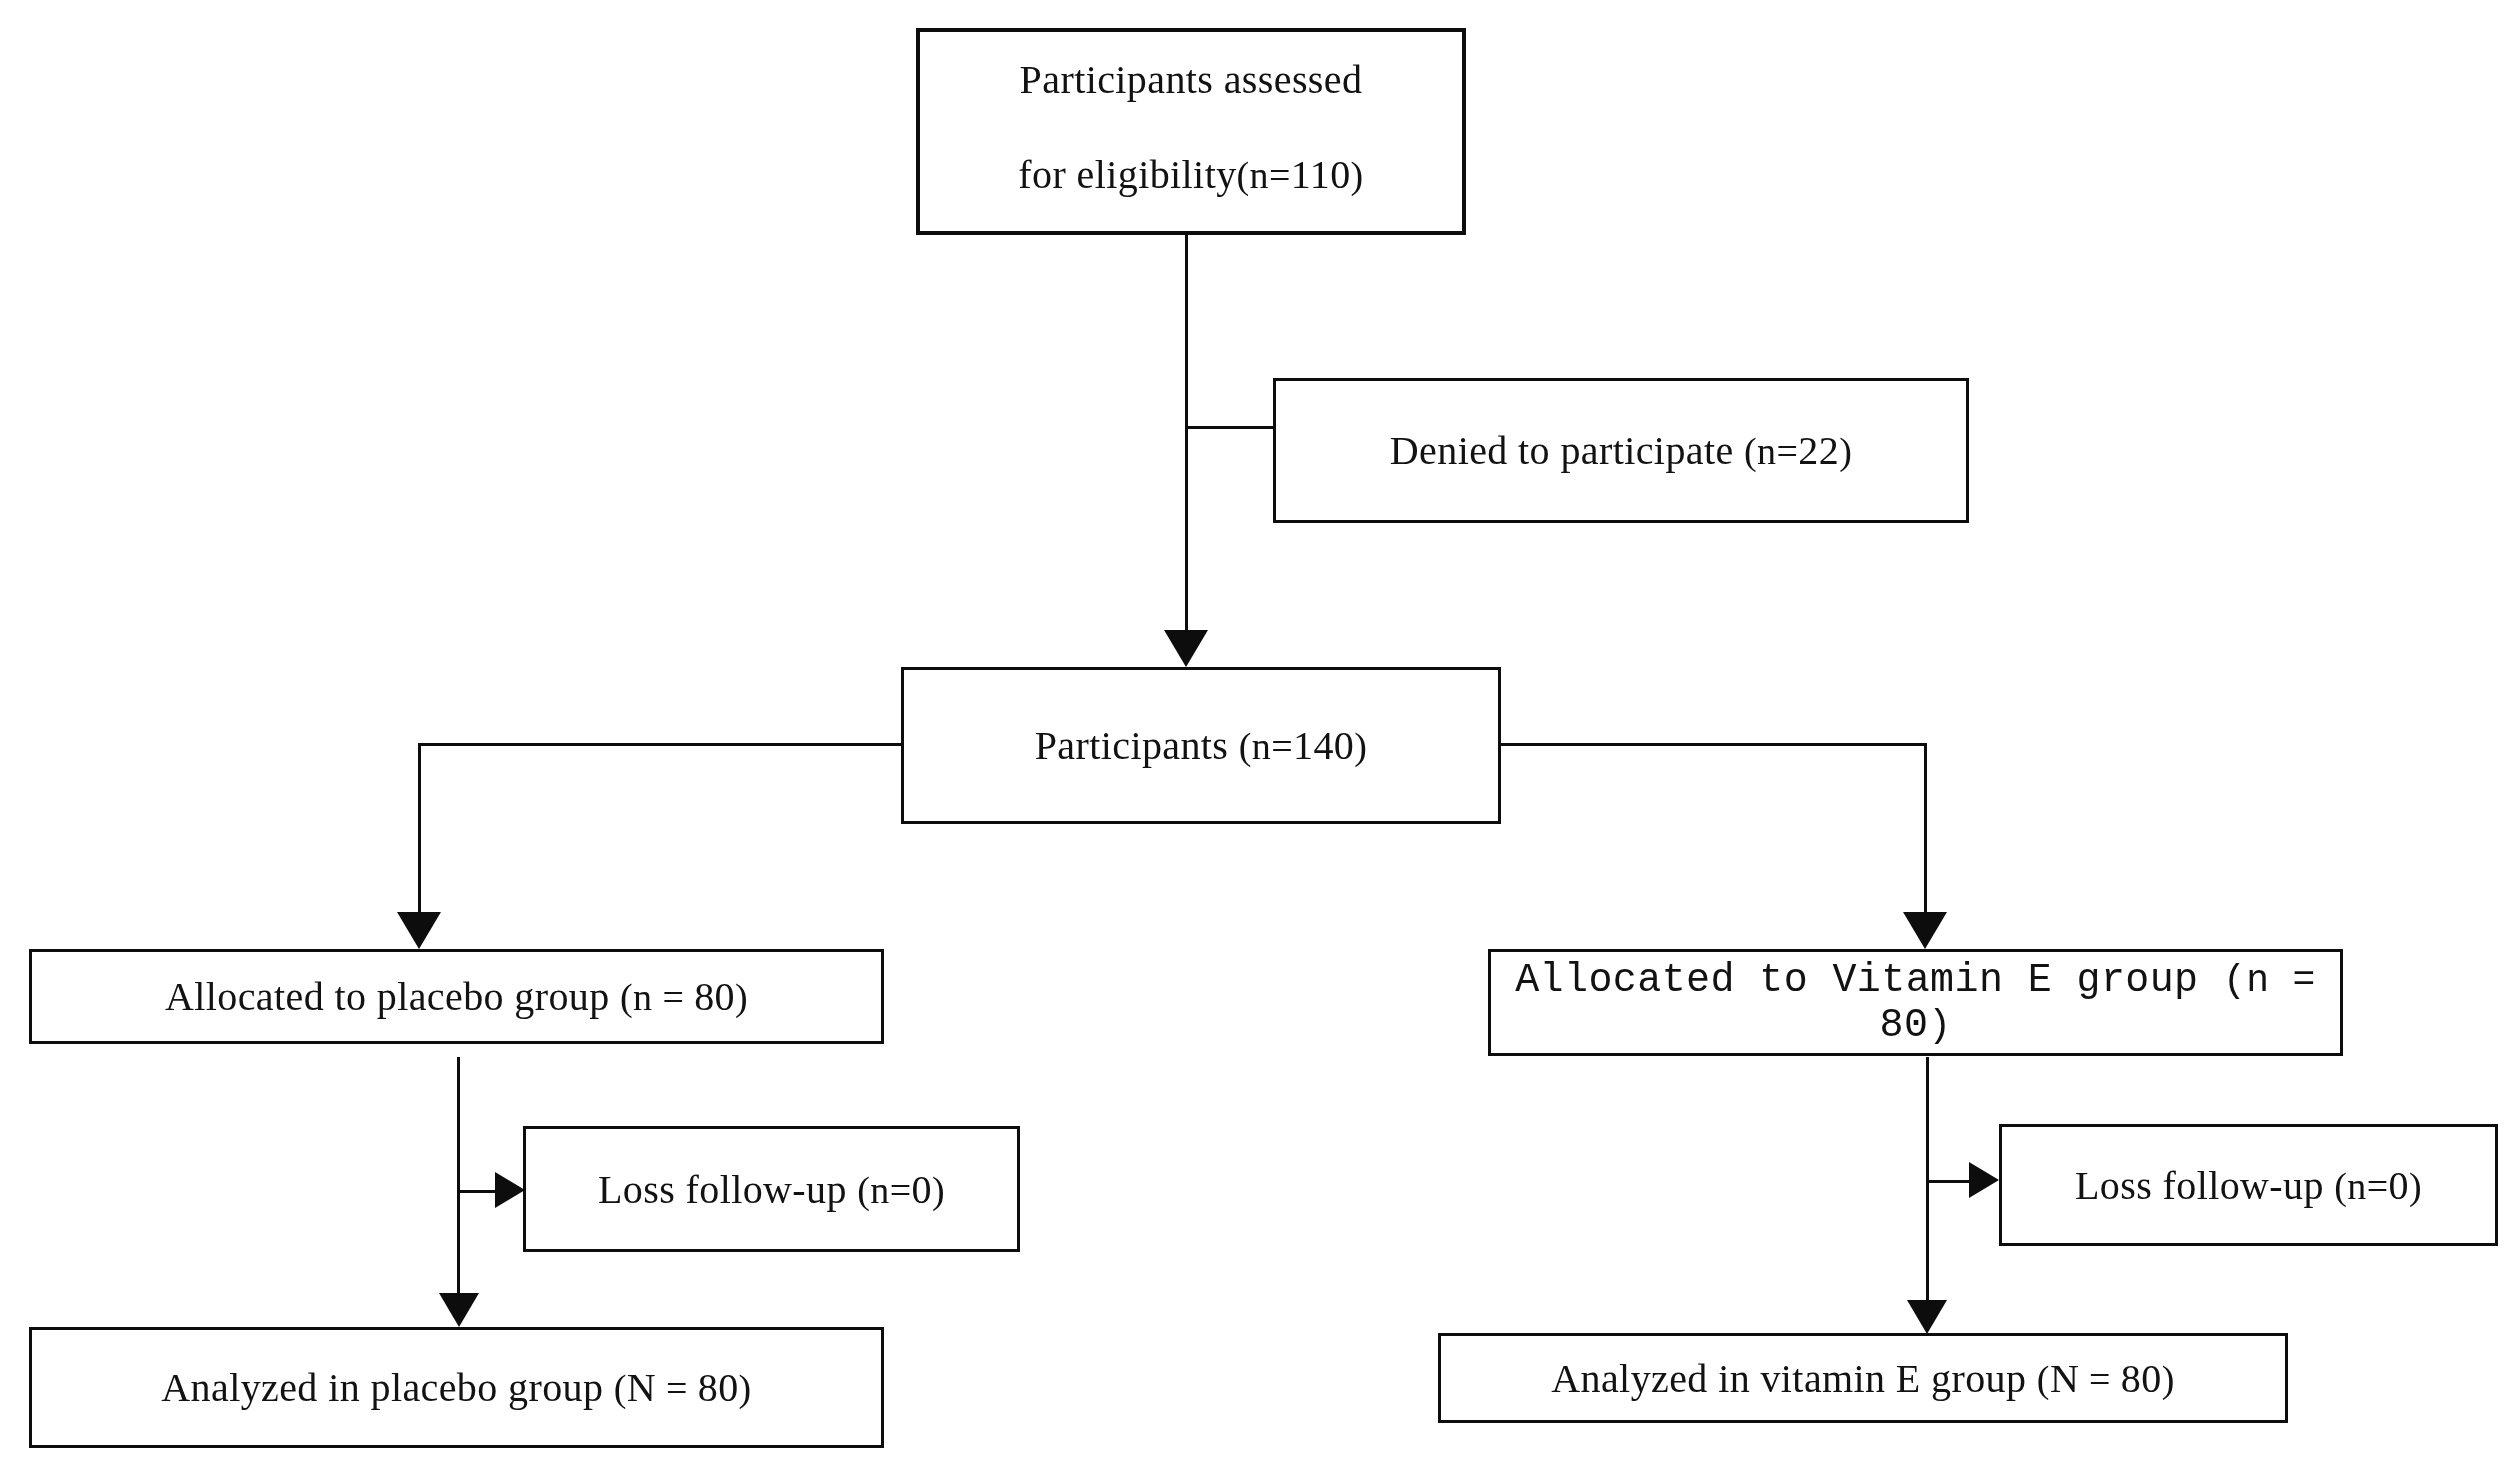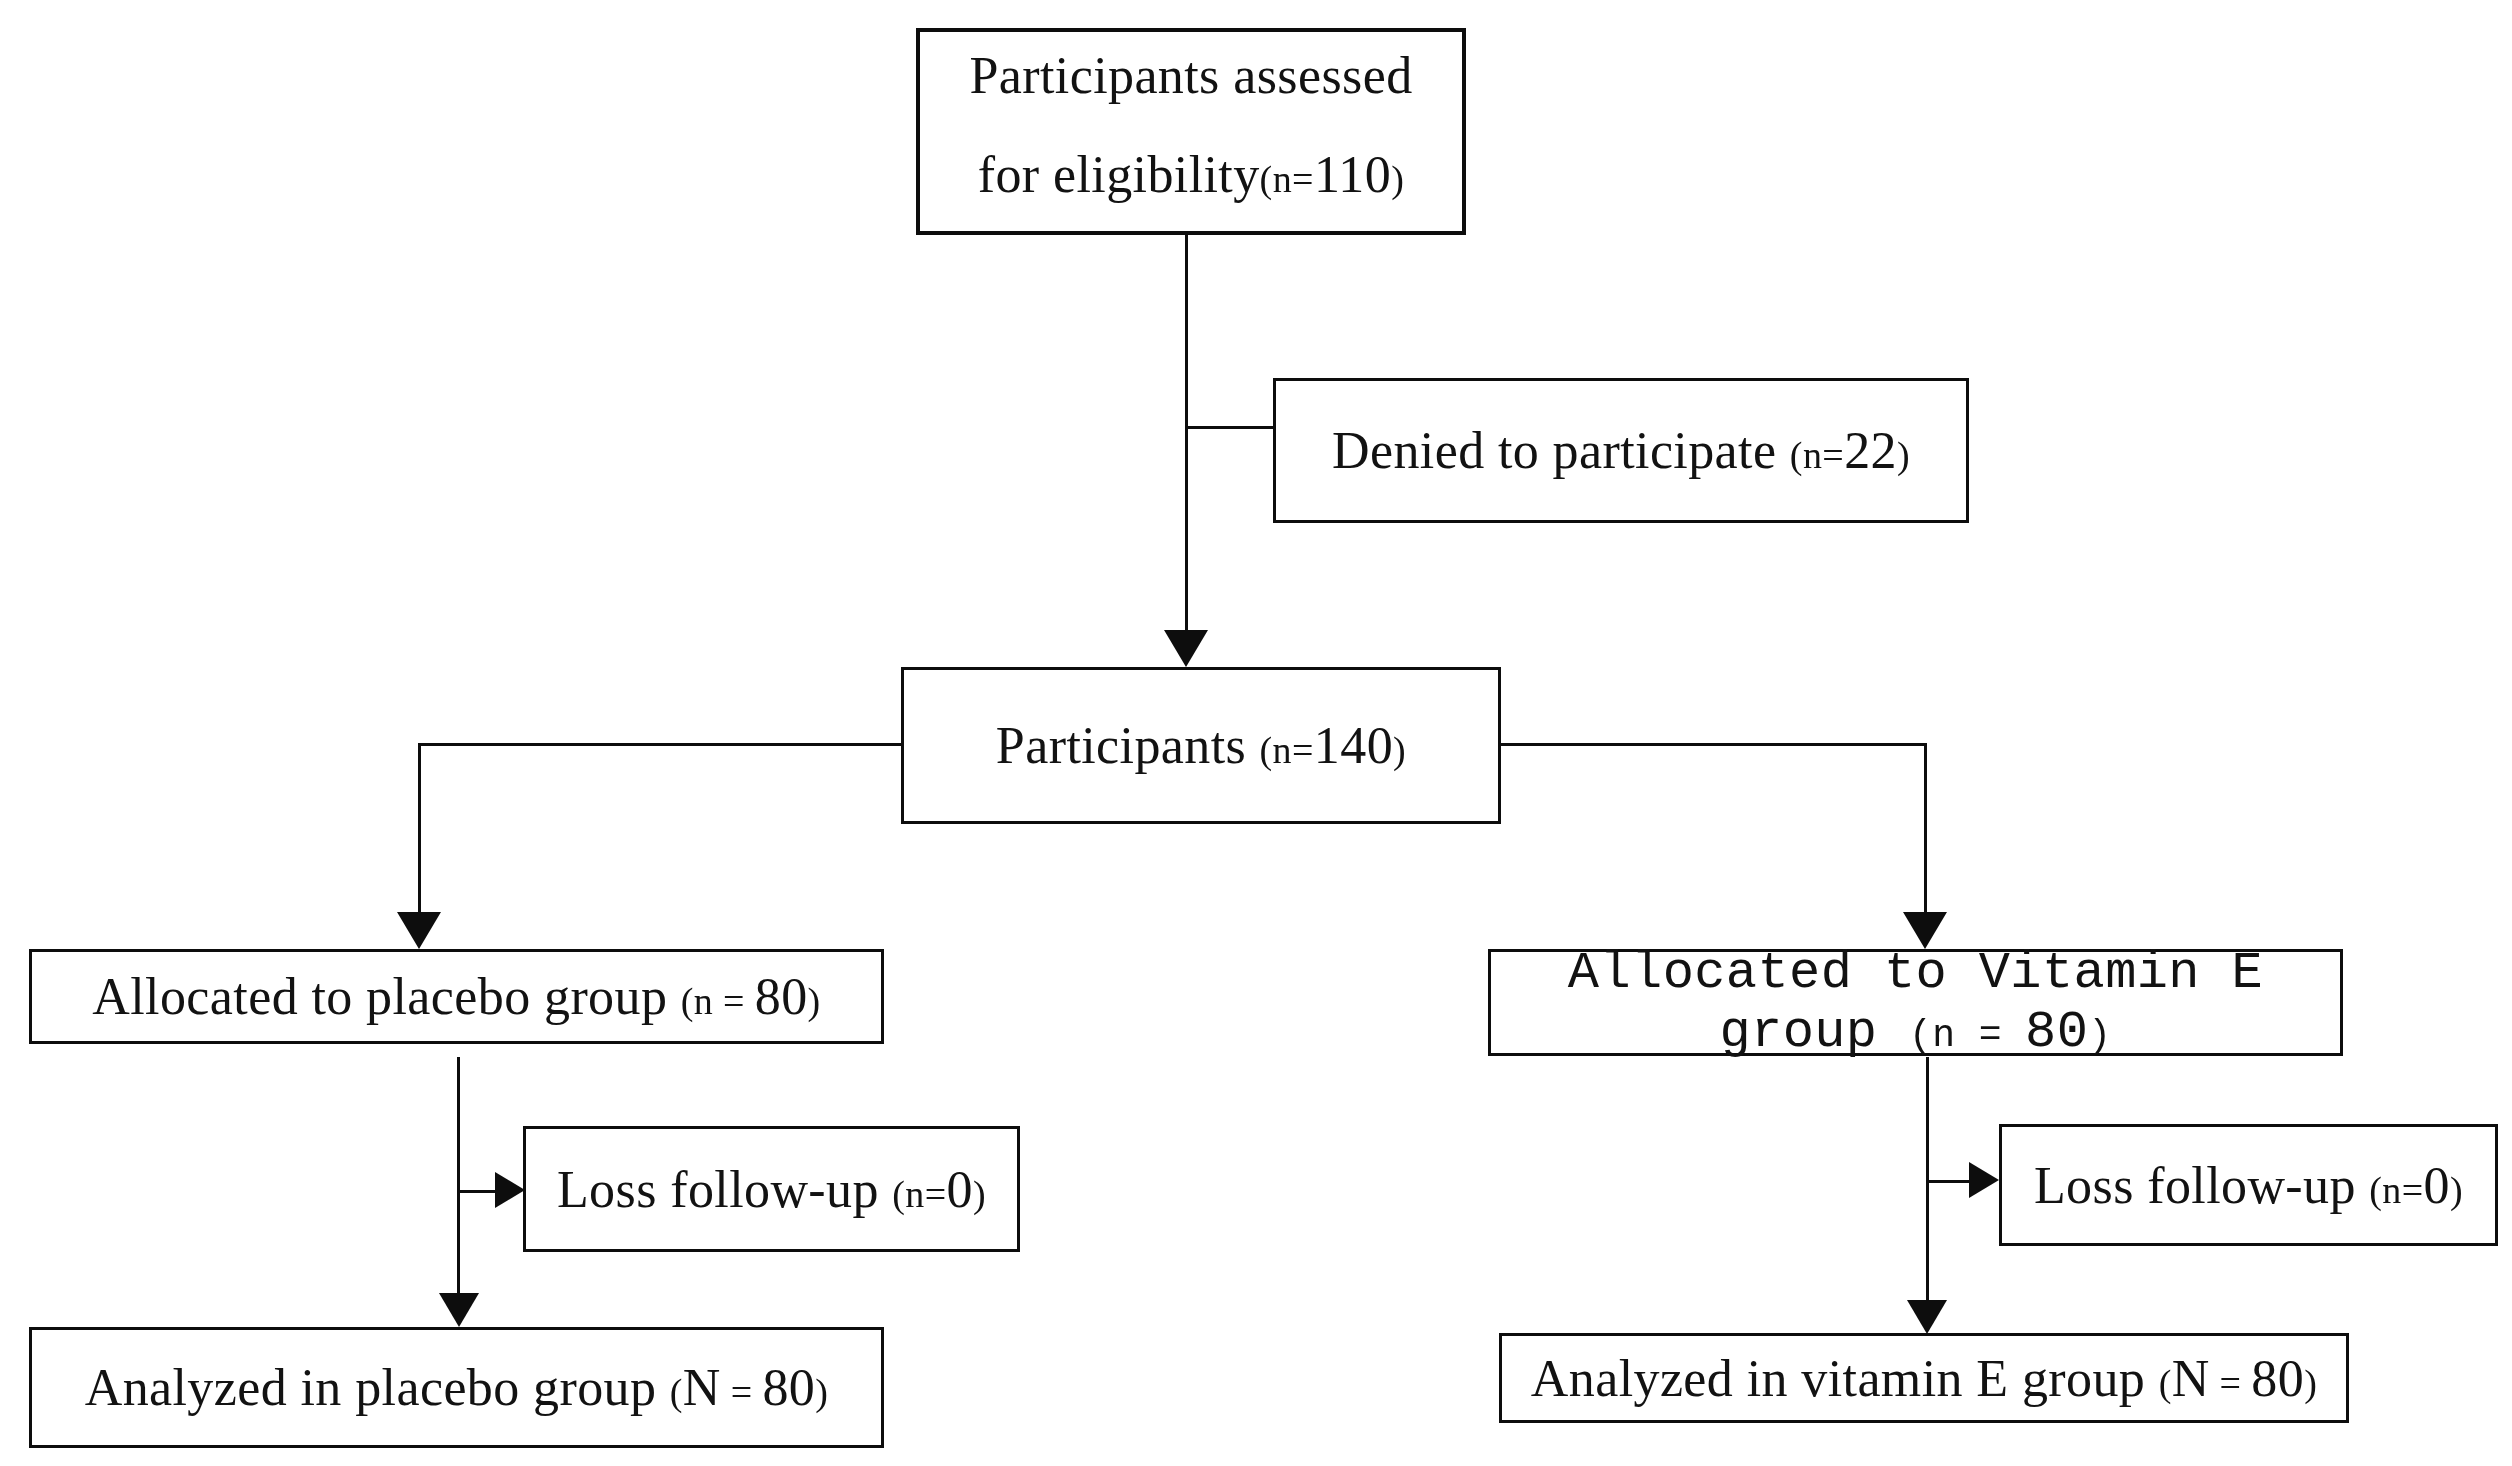--- a/index.html
+++ b/index.html
@@ -16,21 +16,21 @@
     position: absolute;
     box-sizing: border-box;
     border: 3.4px solid #0d0d0d;
     background: #ffffff;
     display: flex;
     align-items: center;
     justify-content: center;
     text-align: center;
   }
   .node-label { width: 100%; }
-  .t-main { font-size: 52px; letter-spacing: 0.4px; }
+  .t-main { font-size: 40px; letter-spacing: 0.4px; }
   .t-sm   { font-size: 38px; letter-spacing: 0.4px; }
   .top-label { line-height: 86px; }
   .hline, .vline { position: absolute; background: #0d0d0d; }
   .arr { position: absolute; width: 0; height: 0; }
   .arr-down {
     border-left: 22.6px solid transparent;
     border-right: 22.6px solid transparent;
     border-top: 37px solid #0d0d0d;
   }
   .arr-down-sm {
@@ -105,18 +105,18 @@
   </div>
 
   <div class="node" style="left:1999px; top:1124px; width:499px; height:122px;">
     <div class="node-label"><span class="t-main">Loss follow-up </span><span class="t-sm">(n=</span><span class="t-main">0</span><span class="t-sm">)</span></div>
   </div>
 
   <div class="node" style="left:29px; top:1327px; width:855px; height:121px;justify-content:center;">
     <div class="node-label"><span class="t-main">Analyzed in placebo group </span><span class="t-sm">(</span><span class="t-main">N</span><span class="t-sm"> = </span><span class="t-main">80</span><span class="t-sm">)</span></div>
   </div>
 
-  <div class="node" style="left:1499px; top:1333px; width:850px; height:90px;align-items:center;">
+  <div class="node" style="left:1438px; top:1333px; width:850px; height:90px;align-items:center;">
     <div class="node-label"><span class="t-main">Analyzed in vitamin E group </span><span class="t-sm">(</span><span class="t-main">N</span><span class="t-sm"> = </span><span class="t-main">80</span><span class="t-sm">)</span></div>
   </div>
 
 </div>
 
 
 </body></html>

